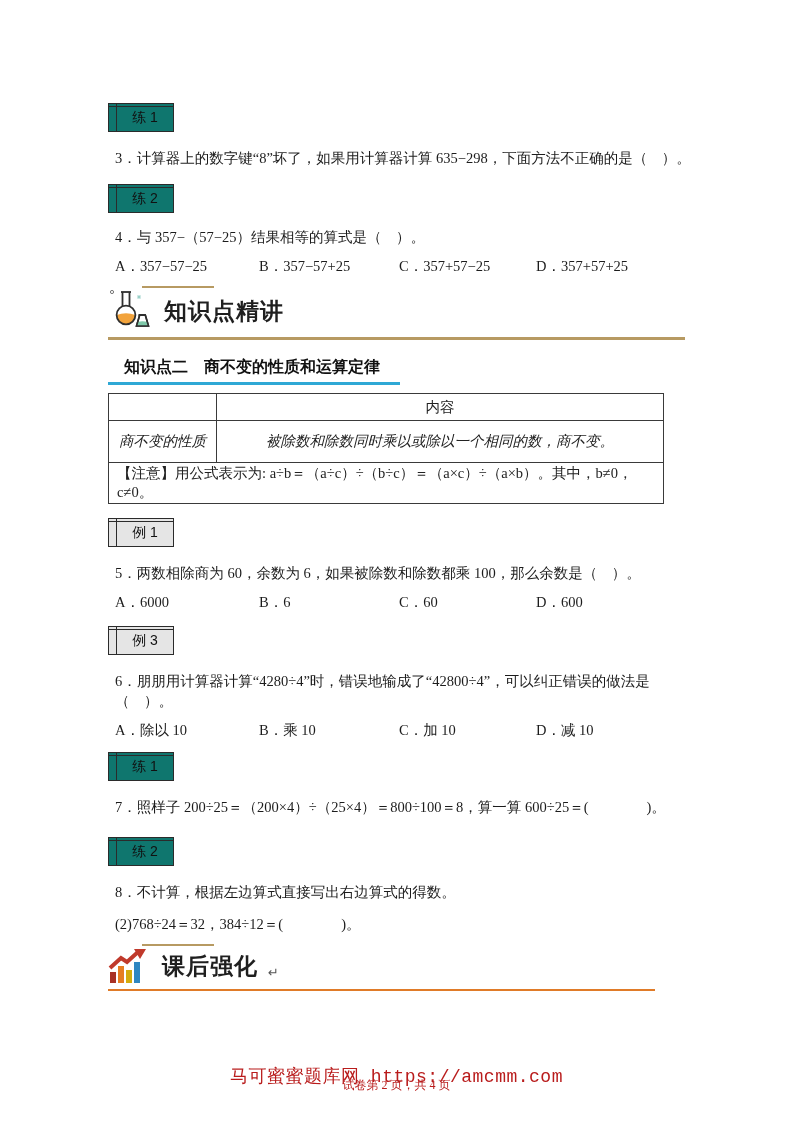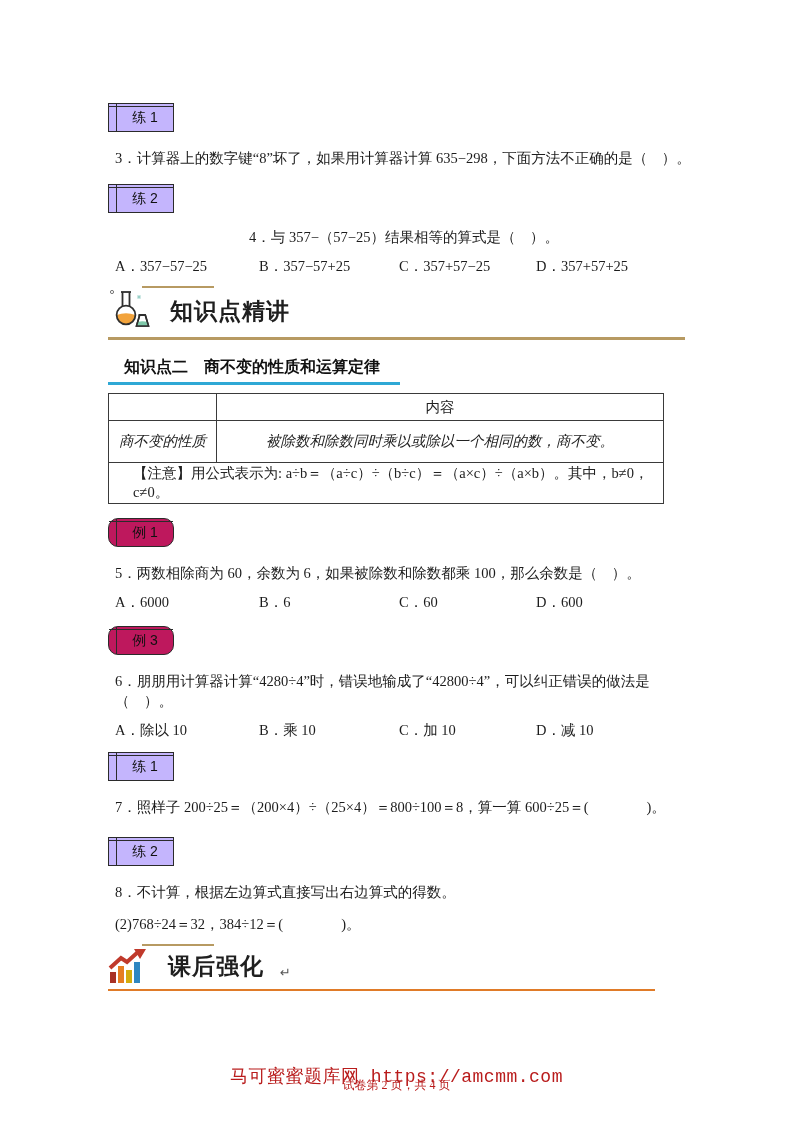--- a/index.html
+++ b/index.html
@@ -7,35 +7,35 @@
   body { font-family:"Liberation Serif","DejaVu Serif",serif; color:#1c1c1c; }
   .page { position:relative; width:793px; height:1122px; background:#fff; overflow:hidden; margin:0 auto; }
   .content { padding:103px 100px 0 108px; }
 
   
   .badge { position:relative; width:66px; height:29px; border:1.5px solid #2b2b2b;
            display:flex; align-items:center; justify-content:center;
            font-family:"Liberation Sans","DejaVu Sans",sans-serif; font-size:14px; color:#111; }
   .badge::before { content:""; position:absolute; left:7px; top:0; bottom:0; border-left:1px solid #2b2b2b; }
   .badge::after  { content:""; position:absolute; left:0; right:0; top:2px; border-top:1px solid #2b2b2b; }
-  .badge.blue  { background:#c4b5fd; }
-  .badge.white { background:#be185d;border-radius:10px; }
+  .badge.blue  { background:#0f766e; }
+  .badge.white { background:#e5e5e5; }
   .badge span { padding-left:8px; }
 
   
   .q { font-size:14.5px; line-height:20px; padding-left:7px; }
   .opts { display:grid; grid-template-columns:144px 140px 137px auto;
           font-size:14.5px; line-height:20px; padding-left:7px; }
-  .mt16 { margin-top:16px; } .mt14 { margin-top:14px;text-align:center; } .mt12 { margin-top:12px; }
+  .mt16 { margin-top:16px; } .mt14 { margin-top:14px; } .mt12 { margin-top:12px; }
   .mt10 { margin-top:10px; } .mt9 { margin-top:9px; }
   .mt20 { margin-top:20px; }
 
   
   .sec { position:relative; margin-top:12px; }
-  .sec-row { display:flex; align-items:center; gap:20px; height:46px; }
+  .sec-row { display:flex; align-items:center; gap:14px; height:46px; }
   .sec-title { font-family:"Liberation Sans","DejaVu Sans",sans-serif; font-size:23px;
                font-weight:600; color:#1f1f1f; letter-spacing:1px; }
   .sec .top-tick { position:absolute; top:-2px; left:34px; width:72px; border-top:2px solid #b79a62; }
   .sec .rule { margin-top:3px; height:0; }
   .rule-tan { border-top:3px solid #b79a62; width:577px; }
   .rule-orange { border-top:2px solid #e07b28; width:547px; }
   .return-mark { font-size:13px; color:#555; align-self:flex-end; margin:0 0 6px -4px;
                  font-family:"DejaVu Sans",sans-serif; }
 
   
@@ -44,21 +44,21 @@
          font-family:"Liberation Sans","DejaVu Sans",sans-serif; color:#111; }
   .sub .gap { display:inline-block; width:16px; }
 
   
   table.ktable { border-collapse:collapse; margin-top:8px; width:556px; font-size:14.5px; color:#222; }
   table.ktable td { border:1.5px solid #3a3a3a; }
   td.c1 { width:108px; text-align:center; }
   td.c2 { text-align:center; }
   .tr-head td { height:27px; }
   .tr-main td { height:42px;font-style:italic; }
-  .tr-note td { height:41px; padding-left:24px; }
+  .tr-note td { height:41px; padding-left:8px; }
 
   
   .icon { display:block; }
 
   
   .footer { position:absolute; left:0; right:0; top:1064px; height:48px; text-align:center; }
   .watermark { font-family:Liberation Mono, monospace; font-size:18px;
                color:#b91c1c; letter-spacing:0.5px; }
   .pageinfo { position:absolute; left:0; right:0; top:13px; font-size:12px; color:#b91c1c; }
 </style>

